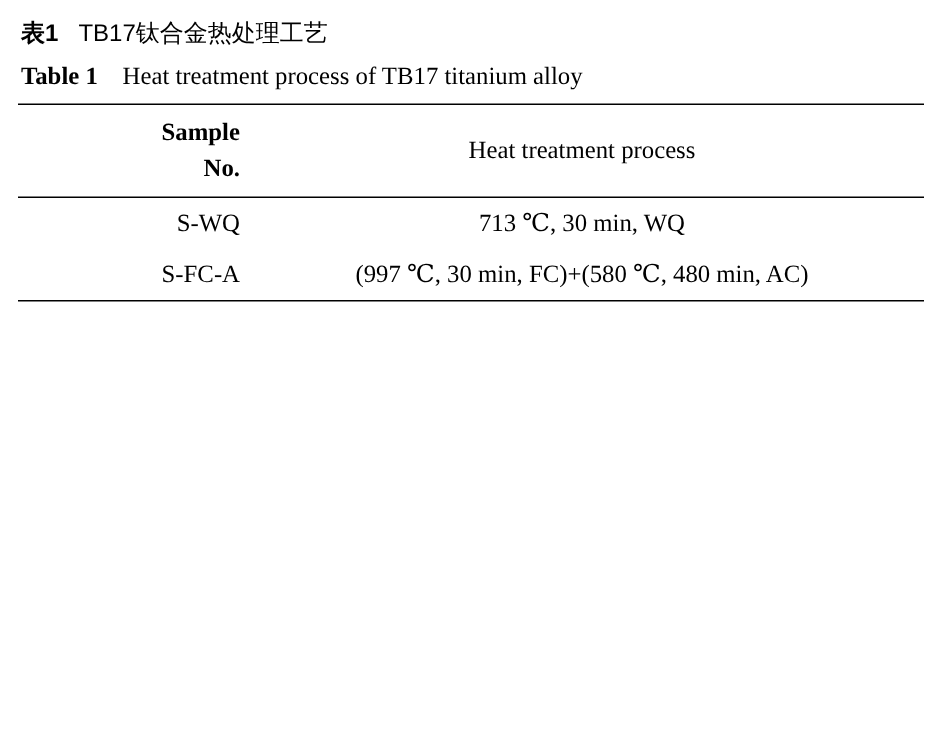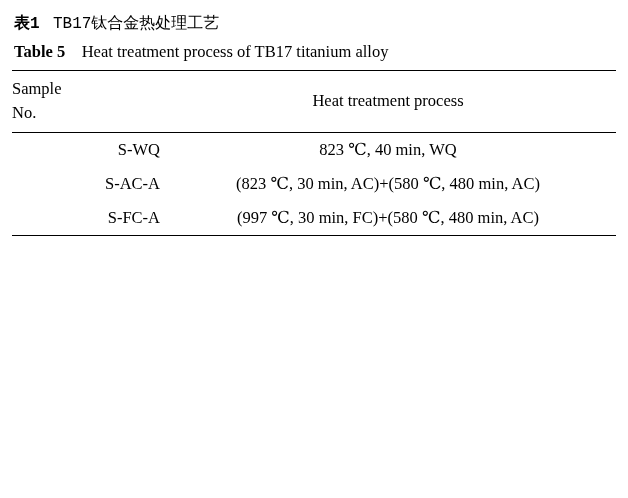--- a/index.html
+++ b/index.html
@@ -21,24 +21,24 @@
   }
   .caption-cn {
     font-family: "Liberation Sans", "DejaVu Sans", sans-serif;
     font-size: 16px;
     line-height: 26px;
     margin: 0 0 2px 2px;
     white-space: nowrap;
   }
   .caption-cn .cap-label {
     font-weight: bold;
-    font-family: Liberation Mono, monospace;
+    font-family: Liberation Sans, sans-serif;
   }
   .caption-cn .cap-text {
-    font-family: Liberation Mono, monospace;
+    font-family: Liberation Sans, sans-serif;
   }
   .caption-en {
     font-size: 16.5px;
     line-height: 25px;
     margin: 0 0 6px 2px;
     white-space: nowrap;
   }
   .caption-en .cap-label {
     font-weight: bold;
   }
@@ -52,22 +52,22 @@
   }
   table.data-table thead tr.head-row {
     border-top: 1.6px solid #000;
     border-bottom: 1.1px solid #000;
   }
   table.data-table tbody tr:last-child {
     border-bottom: 1.6px solid #000;
   }
   th.col-sample {
     width: 148px;
-    text-align: left;
-    font-weight: normal;
+    text-align: right;
+    font-weight: bold;
     padding: 6px 0 7px 0;
     line-height: 24px;
     vertical-align: middle;
   }
   th.col-process {
     text-align: center;
     font-weight: normal;
     padding: 6px 0 7px 0;
     line-height: 24px;
     vertical-align: middle;
@@ -87,41 +87,37 @@
 </head>
 <body>
 
 <div class="table-figure">
 
   <div class="caption-cn">
     <span class="cap-label">表1</span>&nbsp;&nbsp;&nbsp;<span class="cap-text">TB17钛合金热处理工艺</span>
   </div>
 
   <div class="caption-en">
-    <span class="cap-label">Table 5</span>&nbsp;&nbsp;&nbsp;&nbsp;<span class="cap-text">Heat treatment process of TB17 titanium alloy</span>
+    <span class="cap-label">Table 1</span>&nbsp;&nbsp;&nbsp;&nbsp;<span class="cap-text">Heat treatment process of TB17 titanium alloy</span>
   </div>
 
   <table class="data-table">
     <thead>
       <tr class="head-row">
         <th class="col-sample">
           <span class="hdr-line">Sample</span>
           <span class="hdr-line">No.</span>
         </th>
         <th class="col-process">Heat treatment process</th>
       </tr>
     </thead>
     <tbody>
       <tr>
         <td class="cell-sample">S-WQ</td>
-        <td class="cell-process">823 ℃, 40 min, WQ</td>
-      </tr>
-      <tr>
-        <td class="cell-sample">S-AC-A</td>
-        <td class="cell-process">(823 ℃, 30 min, AC)+(580 ℃, 480 min, AC)</td>
+        <td class="cell-process">713 ℃, 30 min, WQ</td>
       </tr>
       <tr>
         <td class="cell-sample">S-FC-A</td>
         <td class="cell-process">(997 ℃, 30 min, FC)+(580 ℃, 480 min, AC)</td>
       </tr>
     </tbody>
   </table>
 
 </div>
 

